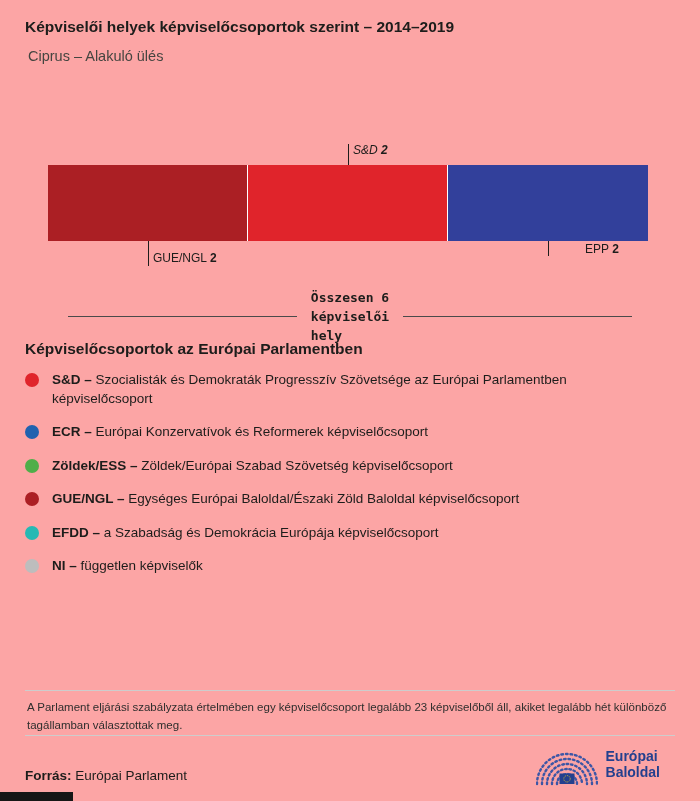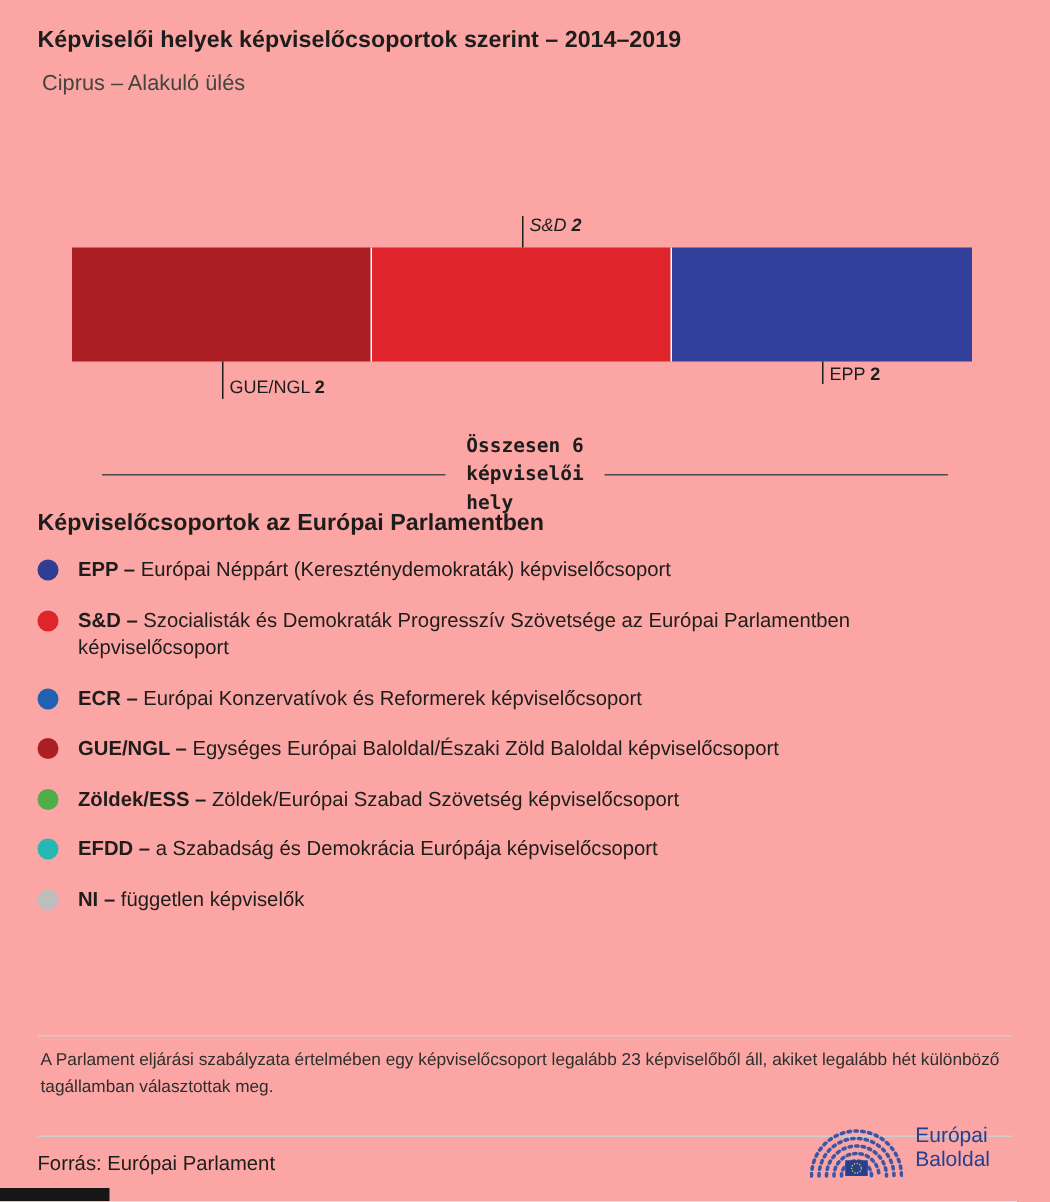--- a/index.html
+++ b/index.html
@@ -15,46 +15,46 @@
   .bar-segment { height:100%; box-sizing:border-box; border-right:1px solid #ffffff; }
   .bar-segment:last-child { border-right:none; }
 
   .tick { position:absolute; top:0; height:100%; width:0; }
   .tick .tick-line { position:absolute; left:0; width:1px; background:#1d1d1b; display:block; }
   .tick.above .tick-line { top:1px; height:21px; }
   .tick.above .tick-label { position:absolute; left:5px; top:0;font-style:italic; }
   .tick.below .tick-line { top:98px; height:25px; }
   .tick.below .tick-label { position:absolute; left:5px; top:108px; }
   .tick.below.tick-2 .tick-line { height:15px; }
-  .tick.below.tick-2 .tick-label { top:99px; }
+  .tick.below.tick-2 .tick-label { top:99px;margin-left:32px; }
   .tick-label { white-space:nowrap; font-size:12px; color:#1d1d1b; }
   .tick-label b { font-weight:700; }
 
   
   .total { position:absolute; left:68px; top:288px; width:564px; display:flex; align-items:center; gap:14px; }
   .total-rule { flex:1; height:1px; background:#4a4a4a; }
   .total-text { font-family:"DejaVu Sans Mono", monospace; font-size:13px; font-weight:700; line-height:19px; text-align:left; color:#1d1d1b; }
 
   .section-heading { position:absolute; left:25px; top:340px; margin:0; font-size:15.5px; font-weight:700; color:#1d1d1b; }
 
   
   .legend-list { position:absolute; left:25px; top:371px; width:600px; }
   .legend-item { display:flex; align-items:flex-start; margin-bottom:15px; }
   .legend-dot { width:14px; height:14px; border-radius:50%; flex:0 0 14px; margin:2px 13px 0 0; }
   .legend-text { font-size:13.5px; line-height:18.5px; max-width:535px; color:#1d1d1b; }
   .legend-text b { font-weight:700; }
 
   
-  .footnote { position:absolute; left:25px; width:650px; top:690px; border-top:1px solid #cdcdcd; border-bottom:1px solid #cdcdcd; padding:8px 2px 22px; font-size:11.5px; line-height:1.55; color:#2e2e2d; box-sizing:border-box; }
+  .footnote { position:absolute; left:25px; width:650px; top:690px; border-top:1px solid #cdcdcd; border-bottom:1px solid #cdcdcd; padding:8px 2px 0; font-size:11.5px; line-height:1.55; color:#2e2e2d; box-sizing:border-box; }
 
   
   .source { position:absolute; left:25px; top:768px; font-size:13.5px; color:#1d1d1b; }
-  .source b { font-weight:400; }
+  .source b { font-weight:700; }
   .logo { position:absolute; right:40px; top:740px; display:flex; align-items:center; gap:8px; }
-  .logo-text { color:#24408e; font-size:14px; font-weight:400; line-height:16px; }
+  .logo-text { color:#24408e; font-size:14px; font-weight:700; line-height:16px; }
 
   .bottom-strip { position:absolute; left:0; bottom:0; width:73px; height:9px; background:#161616; }
 </style>
 </head>
 <body>
 
 <div class="page">
 
   <h1 class="title">Képviselői helyek képviselőcsoportok szerint – 2014–2019</h1>
   <div class="subtitle">Ciprus – Alakuló ülés</div>
@@ -86,38 +86,34 @@
       <div>képviselői</div>
       <div>hely</div>
     </div>
     <span class="total-rule"></span>
   </div>
 
   <h2 class="section-heading">Képviselőcsoportok az Európai Parlamentben</h2>
 
   <div class="legend-list" id="legend-list">
       <div class="legend-item">
-        <span class="legend-dot" style="background: rgb(47, 62, 147);"></span>
-        <span class="legend-text"><b>EPP – </b>Európai Néppárt (Kereszténydemokraták) képviselőcsoport</span>
-      </div>
-      <div class="legend-item">
         <span class="legend-dot" style="background: rgb(224, 36, 43);"></span>
         <span class="legend-text"><b>S&amp;D – </b>Szocialisták és Demokraták Progresszív Szövetsége az Európai Parlamentben képviselőcsoport</span>
       </div>
       <div class="legend-item">
         <span class="legend-dot" style="background: rgb(32, 98, 175);"></span>
         <span class="legend-text"><b>ECR – </b>Európai Konzervatívok és Reformerek képviselőcsoport</span>
       </div>
       <div class="legend-item">
+        <span class="legend-dot" style="background: rgb(79, 174, 73);"></span>
+        <span class="legend-text"><b>Zöldek/ESS – </b>Zöldek/Európai Szabad Szövetség képviselőcsoport</span>
+      </div>
+      <div class="legend-item">
         <span class="legend-dot" style="background: rgb(171, 31, 36);"></span>
         <span class="legend-text"><b>GUE/NGL – </b>Egységes Európai Baloldal/Északi Zöld Baloldal képviselőcsoport</span>
-      </div>
-      <div class="legend-item">
-        <span class="legend-dot" style="background: rgb(79, 174, 73);"></span>
-        <span class="legend-text"><b>Zöldek/ESS – </b>Zöldek/Európai Szabad Szövetség képviselőcsoport</span>
       </div>
       <div class="legend-item">
         <span class="legend-dot" style="background: rgb(38, 185, 180);"></span>
         <span class="legend-text"><b>EFDD – </b>a Szabadság és Demokrácia Európája képviselőcsoport</span>
       </div>
       <div class="legend-item">
         <span class="legend-dot" style="background: rgb(189, 189, 189);"></span>
         <span class="legend-text"><b>NI – </b>független képviselők</span>
       </div>
     </div>

